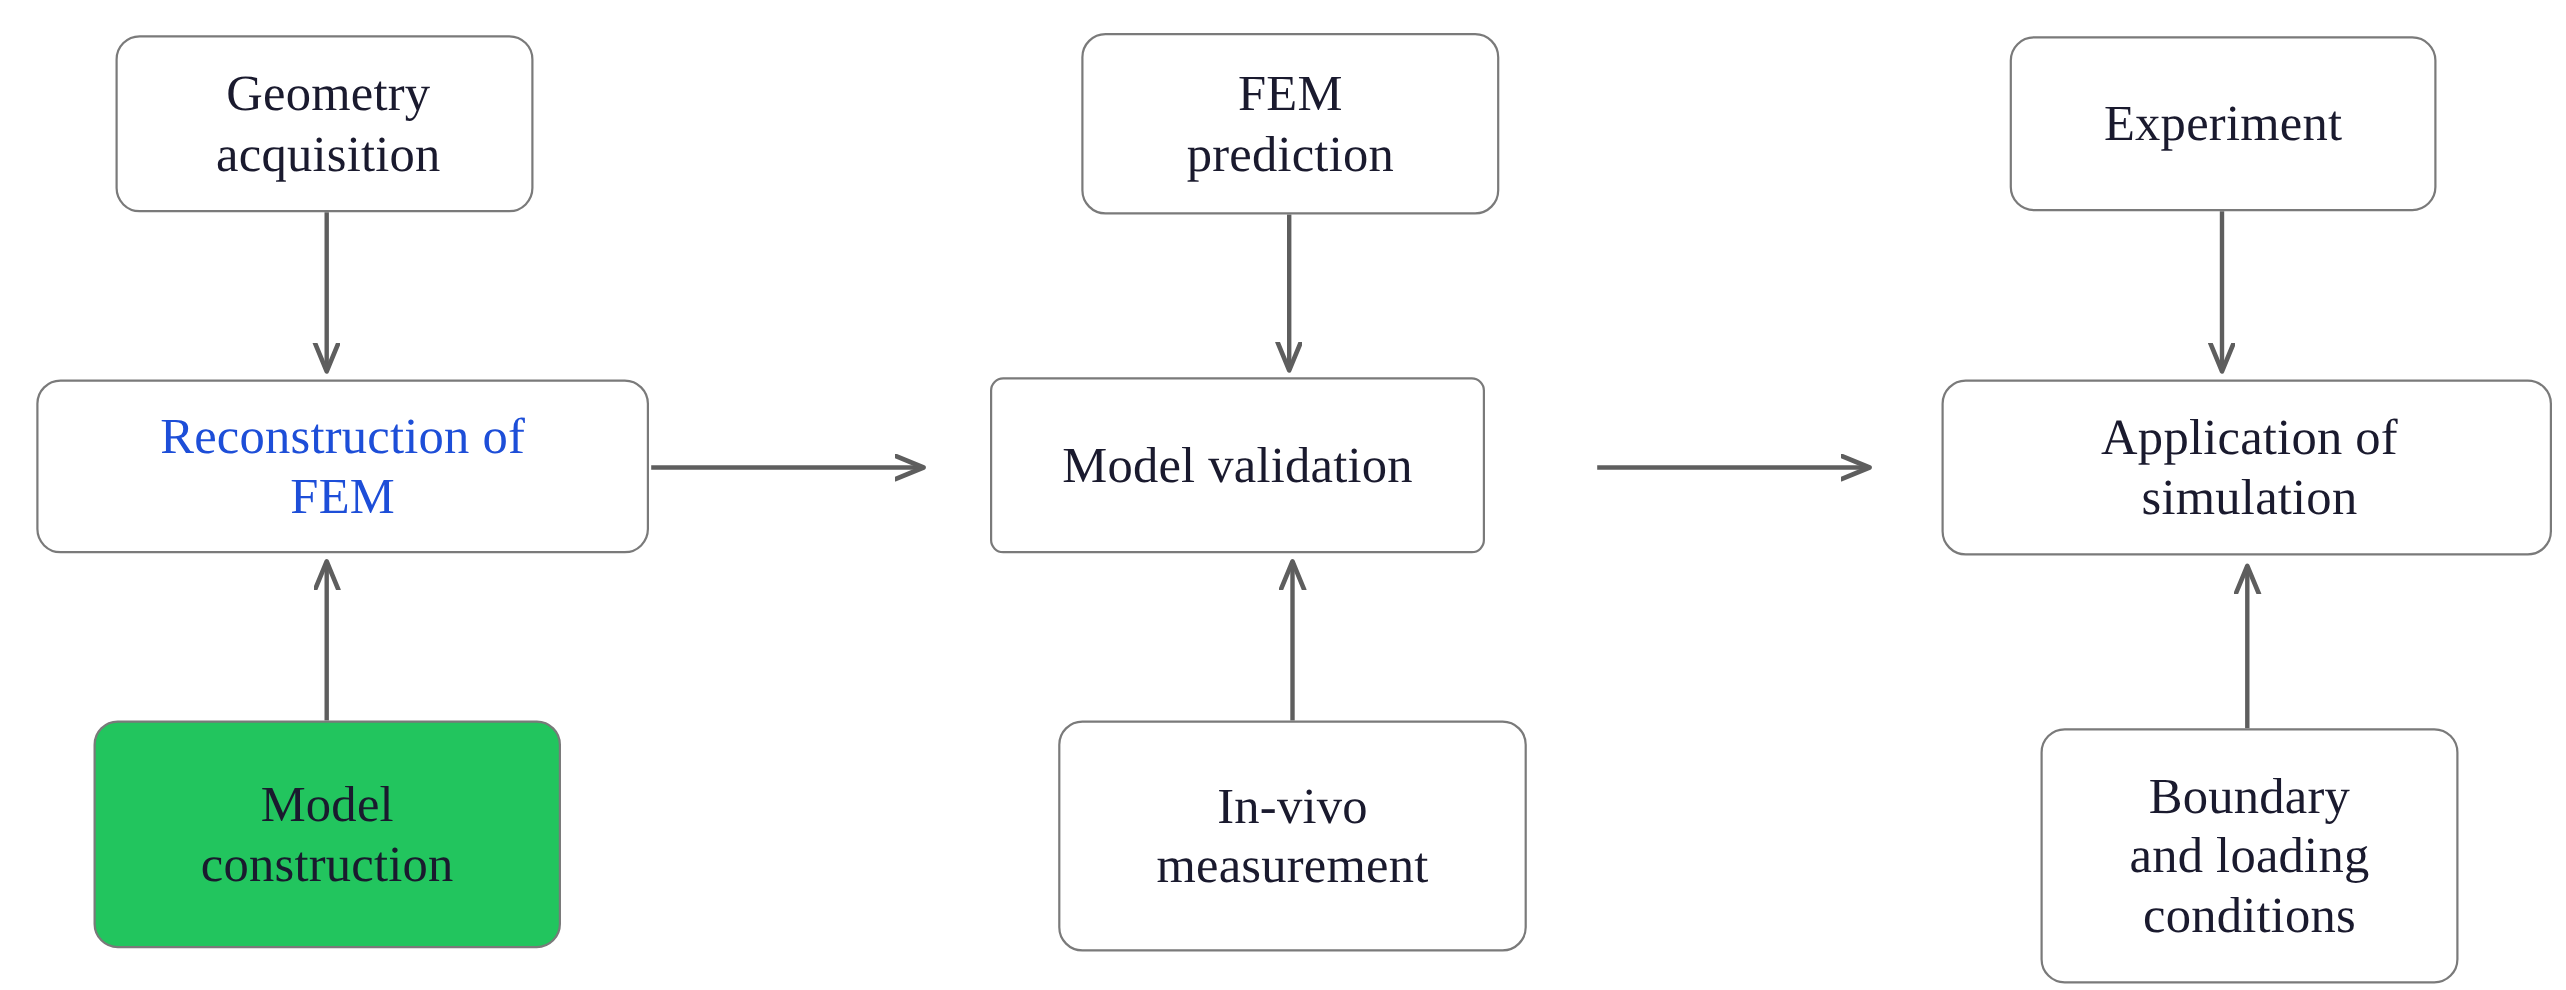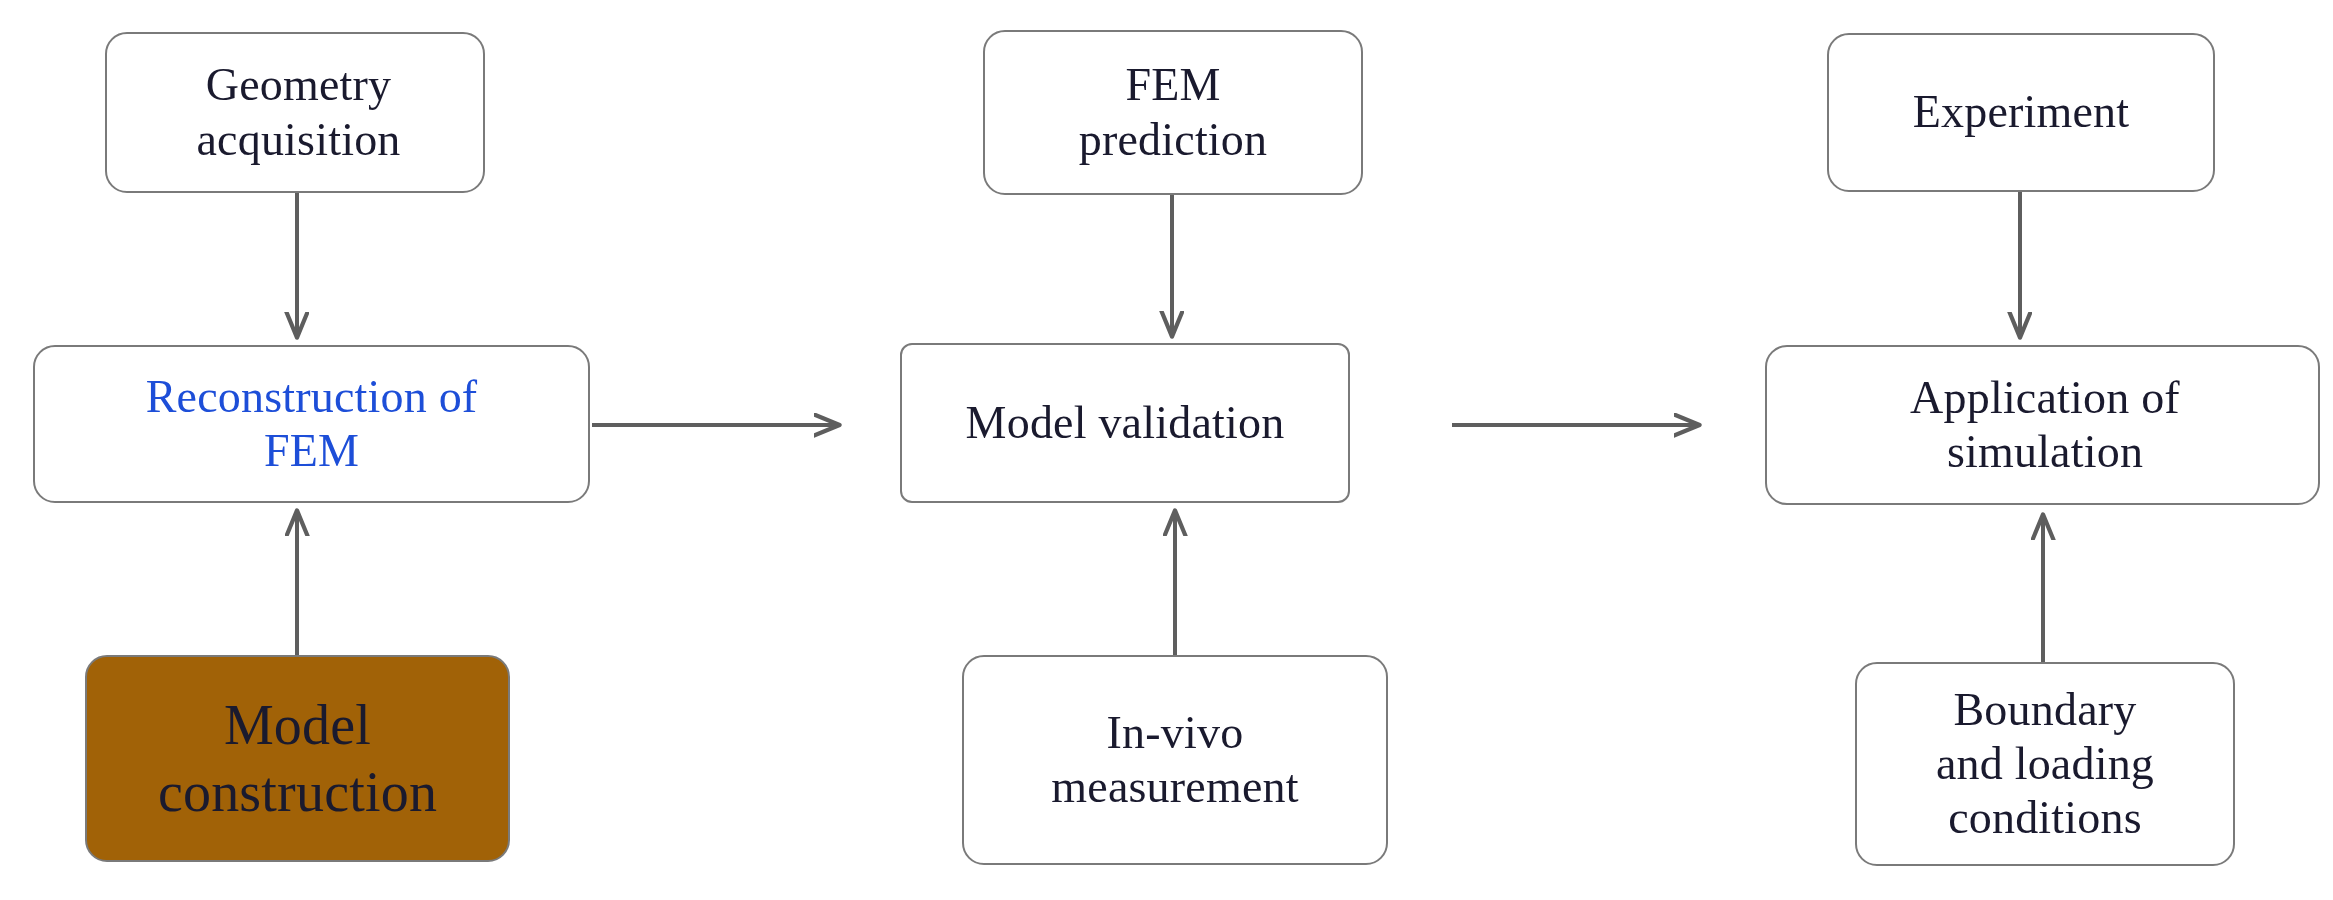--- a/index.html
+++ b/index.html
@@ -63,27 +63,27 @@
         <line x1="1452" y1="425" x2="1698" y2="425" stroke="#5e5e5e" stroke-width="4" marker-end="url(#arrowhead)"></line>
         <line x1="2020" y1="192" x2="2020" y2="336" stroke="#5e5e5e" stroke-width="4" marker-end="url(#arrowhead)"></line>
         <line x1="2043" y1="662" x2="2043" y2="516" stroke="#5e5e5e" stroke-width="4" marker-end="url(#arrowhead)"></line>
       </g>
   </svg>
 
   <div class="node" style="left: 105px; top: 32px; width: 380px; height: 161px; border-color: rgb(122, 122, 122); border-width: 2.5px; border-radius: 22px; background: rgb(255, 255, 255); color: rgb(26, 26, 46); font-size: 46px; padding-left: 17px;">Geometry
 acquisition</div>
   <div class="node" style="left: 33px; top: 345px; width: 557px; height: 158px; border-color: rgb(122, 122, 122); border-width: 2.5px; border-radius: 22px; background: rgb(255, 255, 255); color: #1d4ed8; font-size: 46px;">Reconstruction of
 FEM</div>
-  <div class="node" style="left: 85px; top: 655px; width: 425px; height: 207px; border-color: rgb(122, 122, 122); border-width: 2.5px; border-radius: 22px; background: #a16207; color: rgb(26, 26, 46); font-size: 56px;">Model
+  <div class="node" style="left: 85px; top: 655px; width: 425px; height: 207px; border-color: rgb(122, 122, 122); border-width: 2.5px; border-radius: 22px; background: #22c55e; color: rgb(26, 26, 46); font-size: 46px;">Model
 construction</div>
   <div class="node" style="left: 983px; top: 30px; width: 380px; height: 165px; border-color: rgb(122, 122, 122); border-width: 2.5px; border-radius: 22px; background: rgb(255, 255, 255); color: rgb(26, 26, 46); font-size: 46px;">FEM
 prediction</div>
   <div class="node" style="left: 900px; top: 343px; width: 450px; height: 160px; border-color: rgb(122, 122, 122); border-width: 2.5px; border-radius: 12px; background: rgb(255, 255, 255); color: rgb(26, 26, 46); font-size: 46px;">Model validation</div>
   <div class="node" style="left: 1827px; top: 33px; width: 388px; height: 159px; border-color: rgb(122, 122, 122); border-width: 2.5px; border-radius: 22px; background: rgb(255, 255, 255); color: rgb(26, 26, 46); font-size: 46px;">Experiment</div>
   <div class="node" style="left: 962px; top: 655px; width: 426px; height: 210px; border-color: rgb(122, 122, 122); border-width: 2.5px; border-radius: 22px; background: rgb(255, 255, 255); color: rgb(26, 26, 46); font-size: 46px;">In-vivo
 measurement</div>
   <div class="node" style="left: 1765px; top: 345px; width: 555px; height: 160px; border-color: rgb(122, 122, 122); border-width: 2.5px; border-radius: 22px; background: rgb(255, 255, 255); color: rgb(26, 26, 46); font-size: 46px; padding-left: 15px;">Application of
 simulation</div>
-  <div class="node" style="left: 1855px; top: 662px; width: 380px; height: 204px; border-color: rgb(122, 122, 122); border-width: 2.5px; border-radius: 22px; background: rgb(255, 255, 255); color: rgb(26, 26, 46); font-size: 46px;">Boundary
+  <div class="node" style="left: 1855px; top: 662px; width: 380px; height: 232px; border-color: rgb(122, 122, 122); border-width: 2.5px; border-radius: 22px; background: rgb(255, 255, 255); color: rgb(26, 26, 46); font-size: 46px;">Boundary
 and loading
 conditions</div>
 
 </div>
 
 </body></html>

